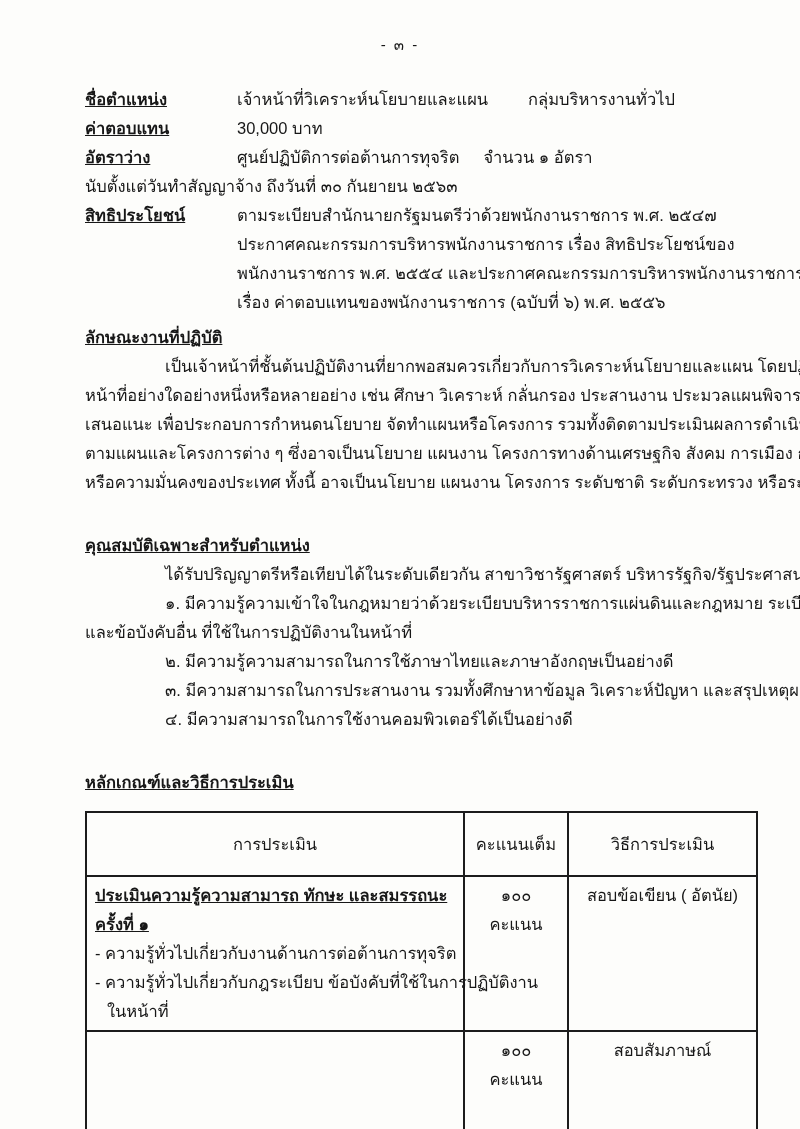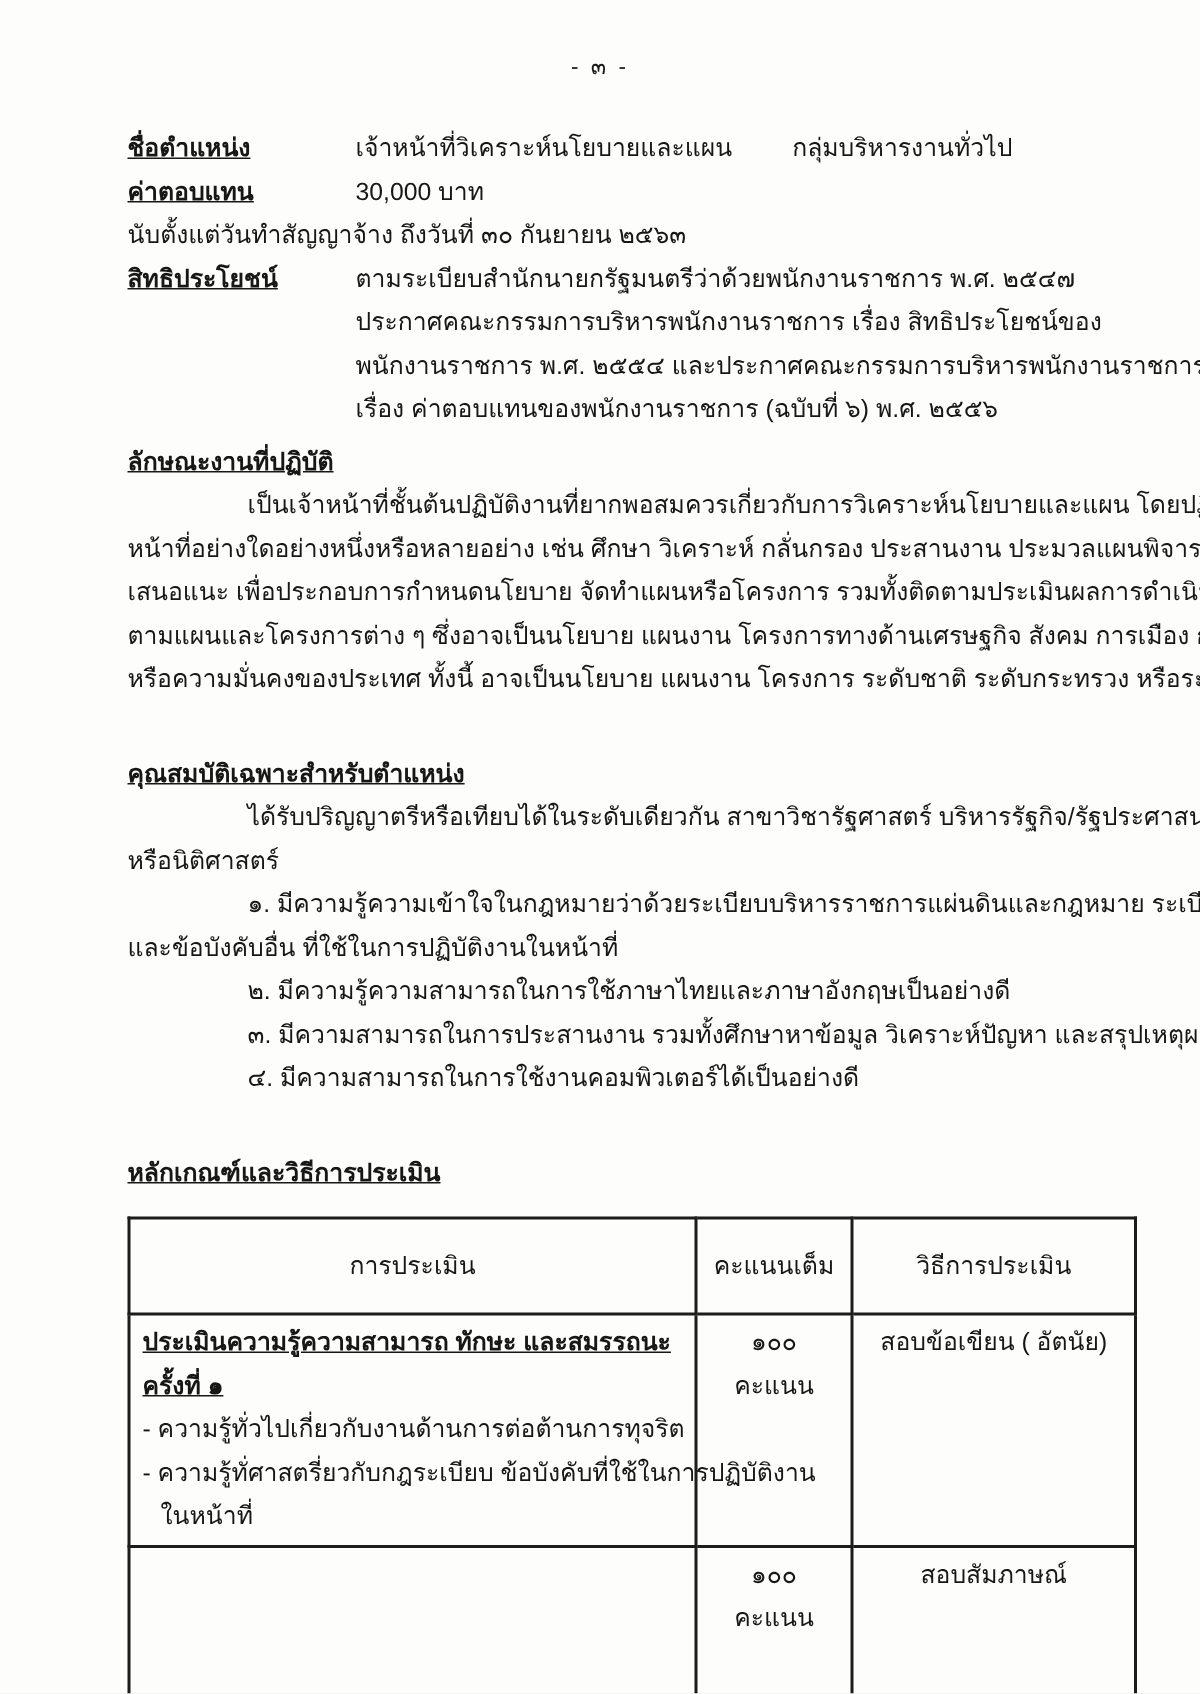--- a/index.html
+++ b/index.html
@@ -93,20 +93,26 @@
       <div class="field-value">
         <span>เจ้าหน้าที่วิเคราะห์นโยบายและแผน</span><span class="value-gap"></span><span>กลุ่มบริหารงานทั่วไป</span>
       </div>
     </div>
 
     <div class="field-row">
       <div class="field-label">ค่าตอบแทน</div>
       <div class="field-value">30,000 บาท</div>
     </div>
 
+    <div class="field-row">
+      <div class="field-label">อัตราว่าง</div>
+      <div class="field-value">
+        <span>ศูนย์ปฏิบัติการต่อต้านการทุจริต</span><span class="value-gap" style="width:24px"></span><span>จำนวน ๑ อัตรา</span>
+      </div>
+    </div>
 
     <div class="field-row">
       <div class="field-value">นับตั้งแต่วันทำสัญญาจ้าง ถึงวันที่ ๓๐ กันยายน ๒๕๖๓</div>
     </div>
 
     <div class="field-row">
       <div class="field-label">สิทธิประโยชน์</div>
       <div class="field-value benefit-lines">
         <div>ตามระเบียบสำนักนายกรัฐมนตรีว่าด้วยพนักงานราชการ พ.ศ. ๒๕๔๗</div>
         <div>ประกาศคณะกรรมการบริหารพนักงานราชการ เรื่อง สิทธิประโยชน์ของ</div>
@@ -120,21 +126,20 @@
       <div class="indent">เป็นเจ้าหน้าที่ชั้นต้นปฏิบัติงานที่ยากพอสมควรเกี่ยวกับการวิเคราะห์นโยบายและแผน โดยปฏิบัติ</div>
       <div>หน้าที่อย่างใดอย่างหนึ่งหรือหลายอย่าง เช่น ศึกษา วิเคราะห์ กลั่นกรอง   ประสานงาน ประมวลแผนพิจารณา</div>
       <div>เสนอแนะ เพื่อประกอบการกำหนดนโยบาย จัดทำแผนหรือโครงการ รวมทั้งติดตามประเมินผลการดำเนินงาน</div>
       <div>ตามแผนและโครงการต่าง ๆ ซึ่งอาจเป็นนโยบาย แผนงาน โครงการทางด้านเศรษฐกิจ สังคม การเมือง การบริหาร</div>
       <div>หรือความมั่นคงของประเทศ  ทั้งนี้ อาจเป็นนโยบาย แผนงาน โครงการ ระดับชาติ  ระดับกระทรวง หรือระดับกรม</div>
     </div>
 
     <div class="section-heading mt-lg">คุณสมบัติเฉพาะสำหรับตำแหน่ง</div>
     <div class="para">
       <div class="indent">ได้รับปริญญาตรีหรือเทียบได้ในระดับเดียวกัน สาขาวิชารัฐศาสตร์ บริหารรัฐกิจ/รัฐประศาสนศาสตร์</div>
-      <div>หรือนิติศาสตร์</div>
     </div>
 
     <div class="para">
       <div class="indent">๑. มีความรู้ความเข้าใจในกฎหมายว่าด้วยระเบียบบริหารราชการแผ่นดินและกฎหมาย ระเบียบ</div>
       <div>และข้อบังคับอื่น ที่ใช้ในการปฏิบัติงานในหน้าที่</div>
       <div class="indent">๒. มีความรู้ความสามารถในการใช้ภาษาไทยและภาษาอังกฤษเป็นอย่างดี</div>
       <div class="indent">๓. มีความสามารถในการประสานงาน รวมทั้งศึกษาหาข้อมูล วิเคราะห์ปัญหา และสรุปเหตุผล</div>
       <div class="indent">๔. มีความสามารถในการใช้งานคอมพิวเตอร์ได้เป็นอย่างดี</div>
     </div>
 
@@ -151,21 +156,21 @@
           <th>การประเมิน</th>
           <th>คะแนนเต็ม</th>
           <th>วิธีการประเมิน</th>
         </tr>
       </thead>
       <tbody>
         <tr class="eval-row-1">
           <td>
             <div class="row-title">ประเมินความรู้ความสามารถ ทักษะ และสมรรถนะ ครั้งที่ ๑</div>
             <div class="bullet-line">- ความรู้ทั่วไปเกี่ยวกับงานด้านการต่อต้านการทุจริต</div>
-            <div class="bullet-line">- ความรู้ทั่ศาสตรี่ยวกับกฎระเบียบ ข้อบังคับที่ใช้ในการปฏิบัติงาน</div>
+            <div class="bullet-line">- ความรู้ทั่วไปเกี่ยวกับกฎระเบียบ ข้อบังคับที่ใช้ในการปฏิบัติงาน</div>
             <div class="bullet-line bullet-cont">ในหน้าที่</div>
           </td>
           <td class="cell-center">๑๐๐ คะแนน</td>
           <td class="cell-center">สอบข้อเขียน ( อัตนัย)</td>
         </tr>
         <tr class="eval-row-2">
           <td>
             
             
             

